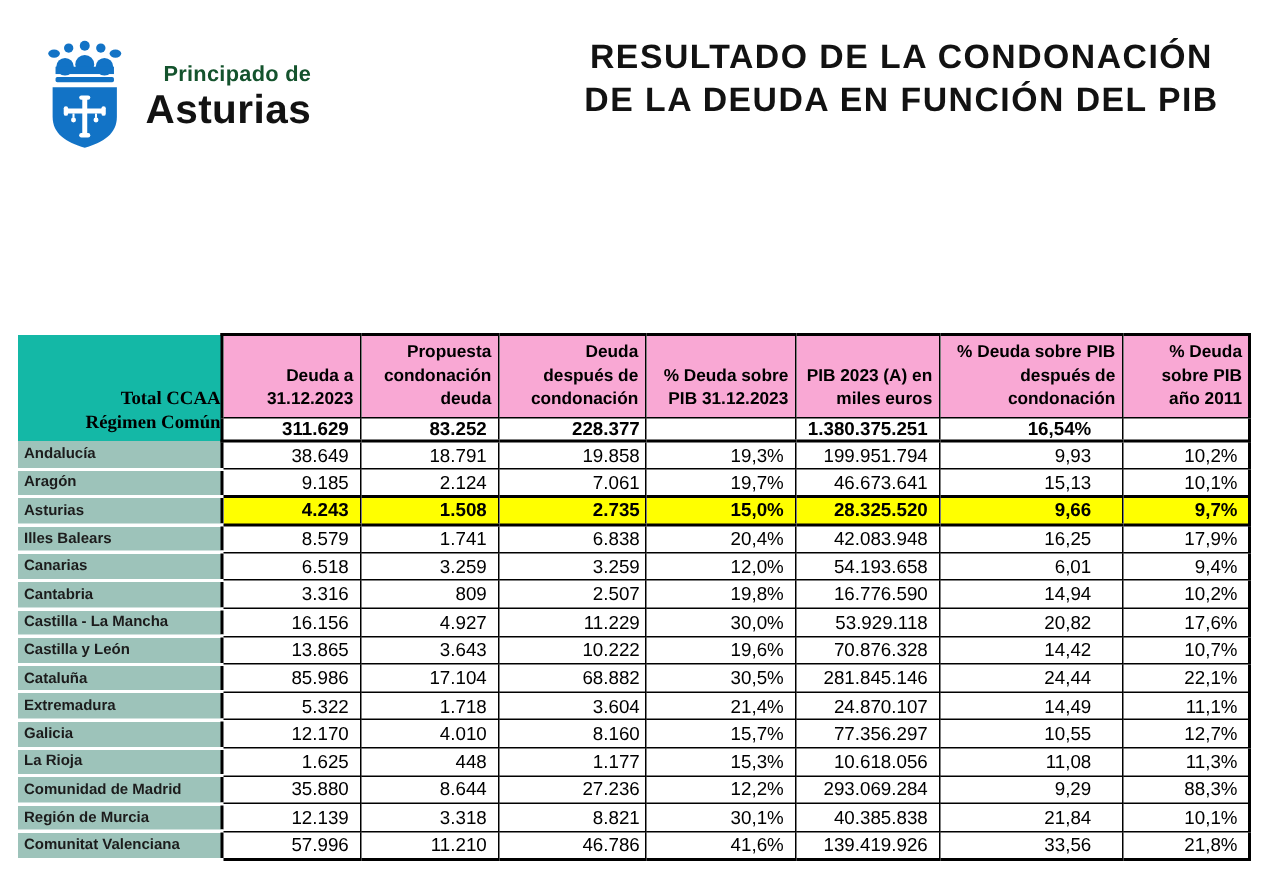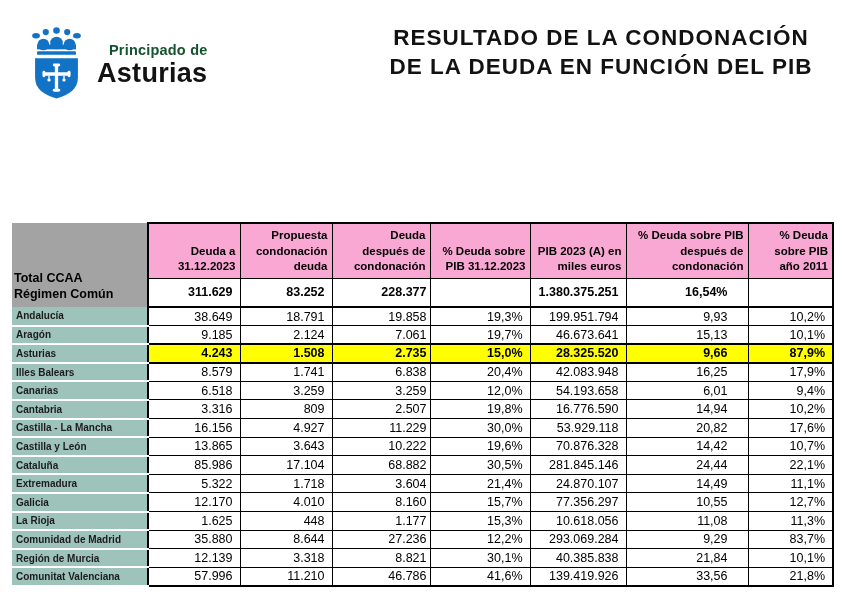--- a/index.html
+++ b/index.html
@@ -17,25 +17,25 @@
   .brand-line2{font-weight:800;font-size:27px;letter-spacing:.3px;color:#121212;margin-top:2px;}
   .doc-title{
     position:absolute;left:368px;top:24px;width:466px;text-align:center;
     font-weight:700;font-size:22.5px;line-height:28.5px;color:#121212;letter-spacing:1px;
   }
   
   .table-wrap{position:absolute;left:12px;top:222px;}
   table{border-collapse:collapse;table-layout:fixed;width:821px;}
   th,td{overflow:hidden;white-space:nowrap;box-sizing:border-box;}
   thead tr.hrow{height:55px;}
-  tr.total{height:29px;margin-top:13px;}
+  tr.total{height:16px;margin-top:13px;}
   tr.data{height:18.6px;}
   .corner{
-    border:none;vertical-align:bottom;text-align:left;background:#a3a3a3;
-    font-weight:700;font-size:12.5px;line-height:15.5px;padding:0 0 5px 2px;
+    border:none;vertical-align:bottom;text-align:right;background:#14b8a6;
+    font-weight:700;font-size:12.5px;line-height:15.5px;padding:0 0 5px 2px;font-family:Liberation Serif, serif;
   }
   th.head{
     border:1px solid #000;border-top-width:2px;background:#f9a8d4;
     font-weight:700;font-size:11.5px;line-height:15.5px;
     vertical-align:bottom;padding:2px 4px 3px 4px;
   }
   th.head.a-center{text-align:right;}
   th.head.a-right{text-align:right;}
   td.num{
     border:1px solid #000;background:#fff;text-align:right;
@@ -187,21 +187,21 @@
           <td class="num c6">10,1%</td>
         </tr>
         <tr class="data highlight">
           <td class="label">Asturias</td>
           <td class="num c0">4.243</td>
           <td class="num c1">1.508</td>
           <td class="num c2">2.735</td>
           <td class="num c3">15,0%</td>
           <td class="num c4">28.325.520</td>
           <td class="num c5">9,66</td>
-          <td class="num c6">87,9%</td>
+          <td class="num c6">9,7%</td>
         </tr>
         <tr class="data">
           <td class="label">Illes Balears</td>
           <td class="num c0">8.579</td>
           <td class="num c1">1.741</td>
           <td class="num c2">6.838</td>
           <td class="num c3">20,4%</td>
           <td class="num c4">42.083.948</td>
           <td class="num c5">16,25</td>
           <td class="num c6">17,9%</td>
@@ -287,21 +287,21 @@
           <td class="num c6">11,3%</td>
         </tr>
         <tr class="data">
           <td class="label">Comunidad de Madrid</td>
           <td class="num c0">35.880</td>
           <td class="num c1">8.644</td>
           <td class="num c2">27.236</td>
           <td class="num c3">12,2%</td>
           <td class="num c4">293.069.284</td>
           <td class="num c5">9,29</td>
-          <td class="num c6">83,7%</td>
+          <td class="num c6">88,3%</td>
         </tr>
         <tr class="data">
           <td class="label">Región de Murcia</td>
           <td class="num c0">12.139</td>
           <td class="num c1">3.318</td>
           <td class="num c2">8.821</td>
           <td class="num c3">30,1%</td>
           <td class="num c4">40.385.838</td>
           <td class="num c5">21,84</td>
           <td class="num c6">10,1%</td>

